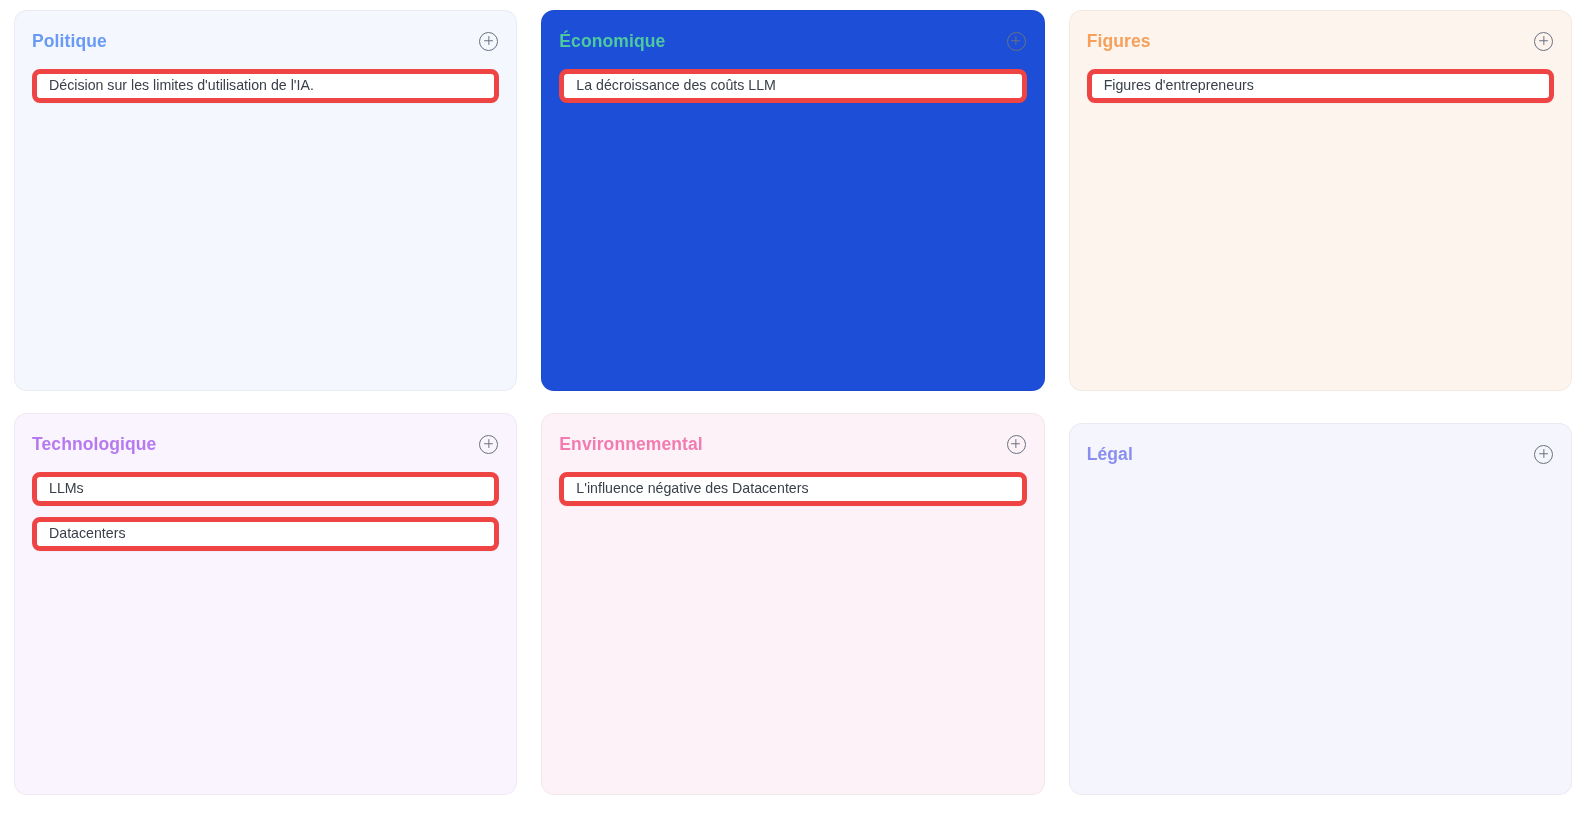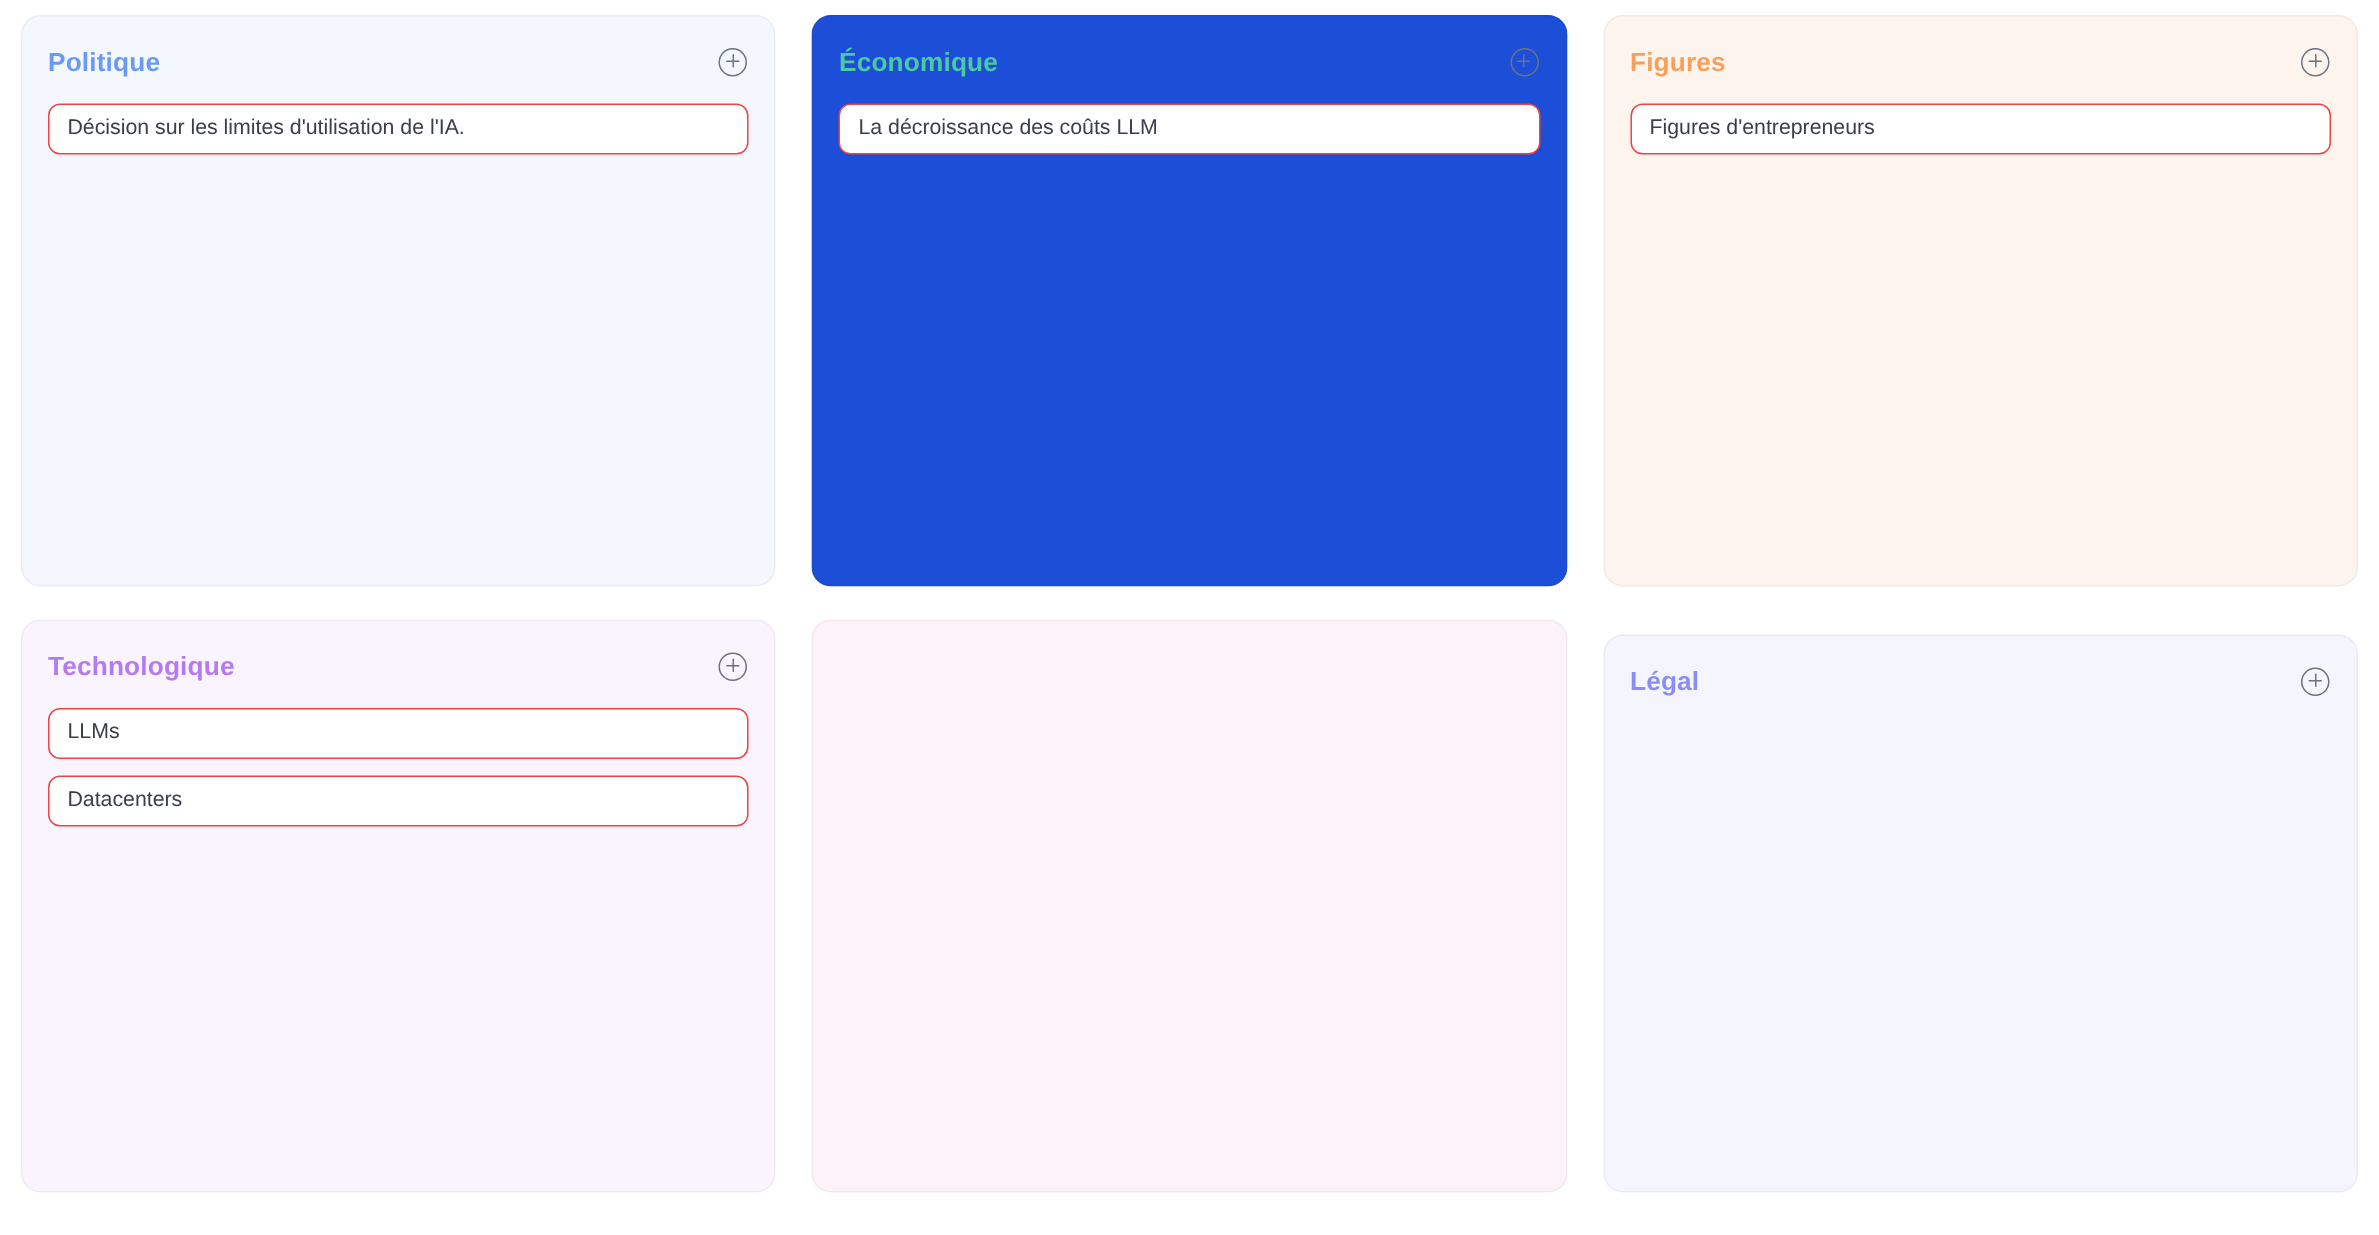--- a/index.html
+++ b/index.html
@@ -92,21 +92,21 @@
 
   .items {
     display: flex;
     flex-direction: column;
     gap: 11px;
   }
 
   .item {
     box-sizing: border-box;
     background: #ffffff;
-    border: 1px solid #ef4444;
+    border: 5px solid #ef4444;
     border-radius: 8px;
     min-height: 34px;
     display: flex;
     align-items: center;
     padding: 0 12px;
     font-size: 14.2px;
     color: #3a404a;
     line-height: 1.25;
     box-shadow: 0 1px 1px rgba(16, 24, 40, 0.028);
   }
@@ -156,20 +156,29 @@
       <div class="items">
         <div class="item">
           <span>LLMs</span>
         </div>
         <div class="item">
           <span>Datacenters</span>
         </div>
       </div>
     </div>
     <div class="card" style="background: rgb(253, 242, 248);">
+      <div class="card-header">
+        <h2 class="card-title" style="color: rgb(242, 123, 176);">Environnemental</h2>
+        <button class="add-btn" aria-label="add"></button>
+      </div>
+      <div class="items">
+        <div class="item">
+          <span>L'influence négative des Datacenters</span>
+        </div>
+      </div>
     </div>
     <div class="card" style="background: rgb(245, 246, 253); margin-top: 10px;">
       <div class="card-header">
         <h2 class="card-title" style="color: rgb(138, 142, 240);">Légal</h2>
         <button class="add-btn" aria-label="add"></button>
       </div>
     </div>
   </div>
 
 </body></html>

